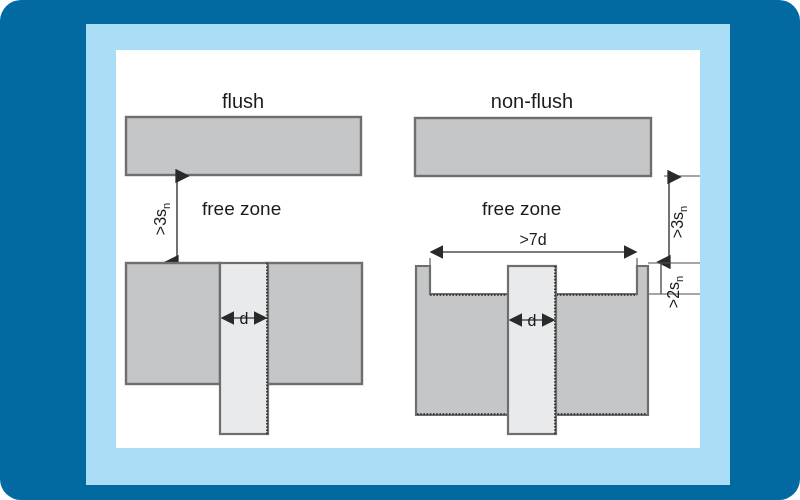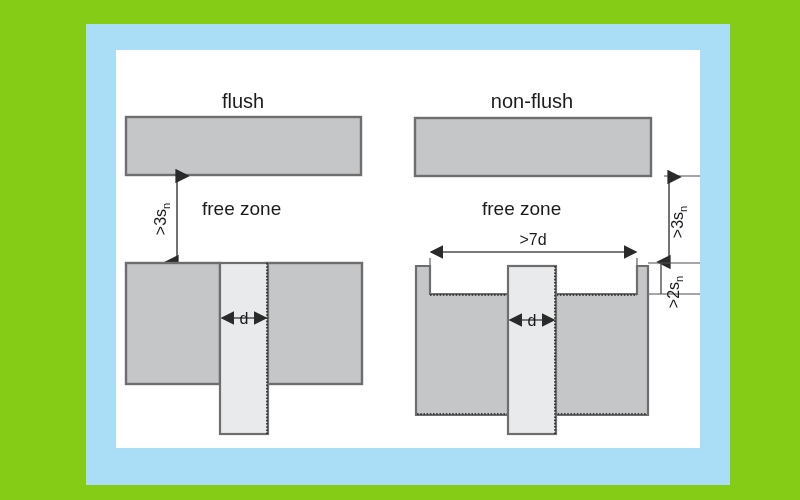--- a/index.html
+++ b/index.html
@@ -1,18 +1,18 @@
 <!DOCTYPE html>
 <html><head>
 <meta charset="utf-8">
 <style>
   html,body{margin:0;padding:0;background:#ffffff;}
   body{width:800px;height:500px;overflow:hidden;
        font-family:"Liberation Sans","DejaVu Sans",sans-serif;}
-  #stage{position:relative;width:800px;height:500px;background:#84cc16;}
+  #stage{position:relative;width:800px;height:500px;background:#0369a1;border-radius:21px;}
   #blue-frame{position:absolute;left:86px;top:24px;width:644px;height:461px;background:#aadef7;}
   #white-panel{position:absolute;left:116px;top:50px;width:584px;height:398px;background:#ffffff;}
   svg.diagram{position:absolute;left:0;top:0;width:800px;height:500px;}
   .cap{font-size:20px;fill:#1b1b1b;font-family:"Liberation Sans","DejaVu Sans",sans-serif;}
   .lbl{font-size:19px;fill:#1b1b1b;font-family:"Liberation Sans","DejaVu Sans",sans-serif;}
   .dim{font-size:16px;fill:#1b1b1b;font-family:"Liberation Sans","DejaVu Sans",sans-serif;}
   .sub{font-size:11px;}
 </style>
 </head>
 <body>

